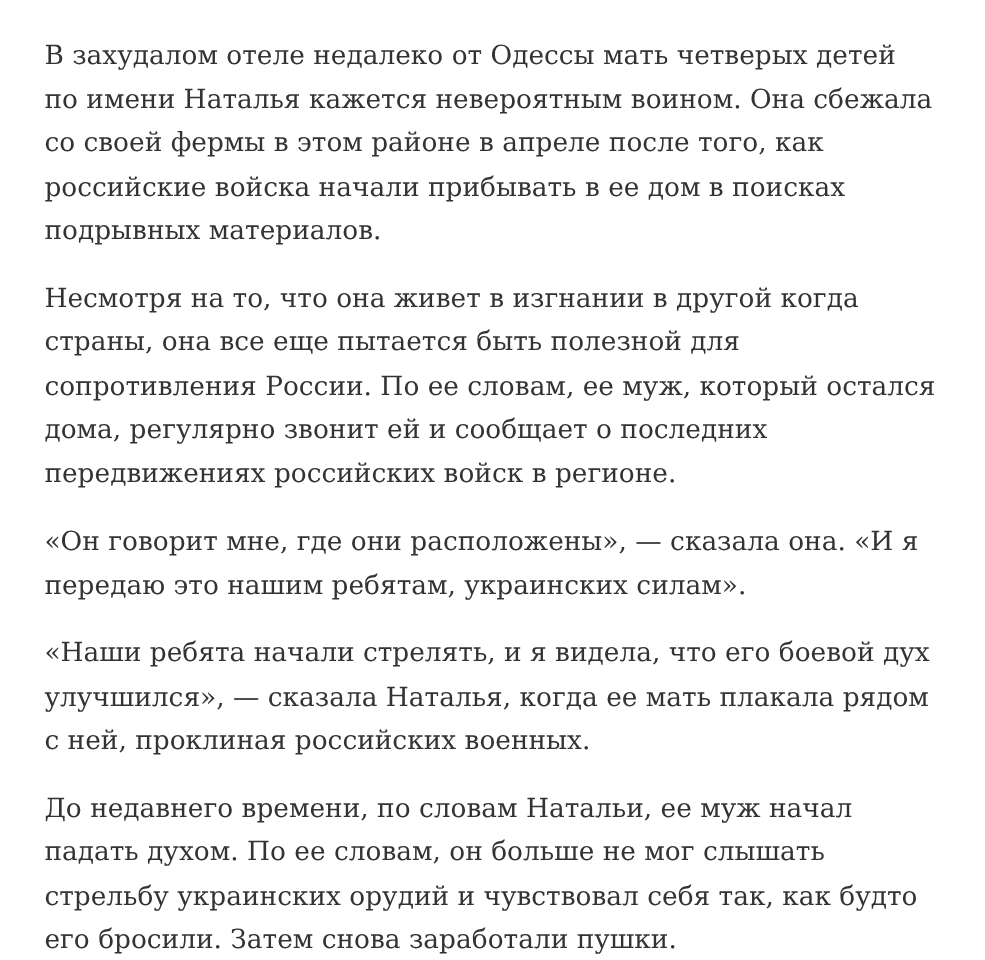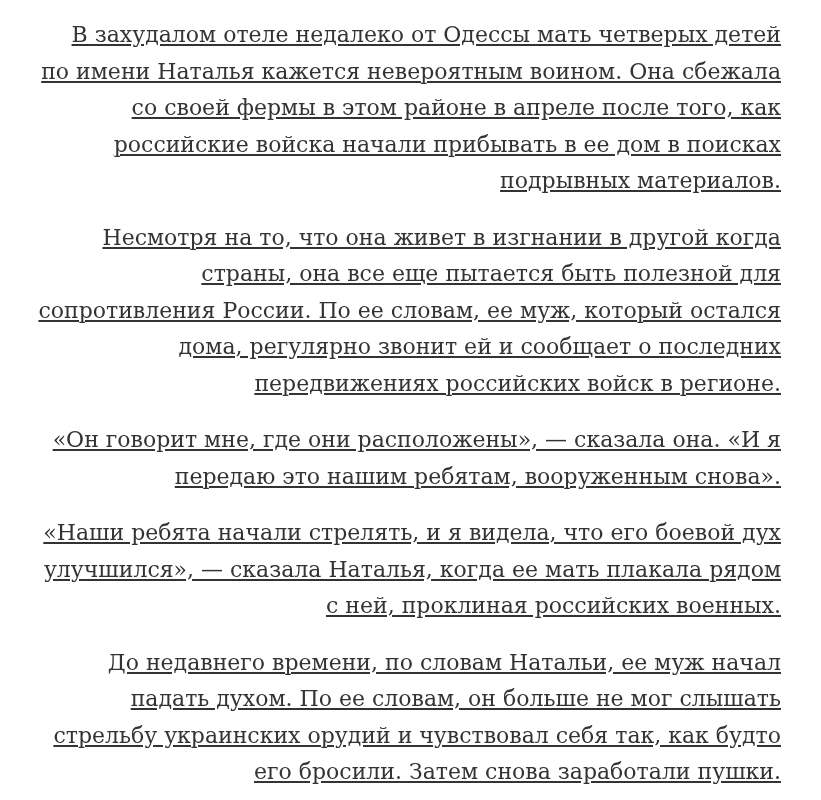--- a/index.html
+++ b/index.html
@@ -16,28 +16,27 @@
     box-sizing: border-box;
     width: 821px;
     padding: 17px 40px 0 37px;
     font-family: "DejaVu Serif", "Liberation Serif", serif;
     font-size: 22px;
     line-height: 36.5px;
     color: #333333;
     -webkit-font-smoothing: antialiased;
   }
   .article p {
-    margin: 0 0 20px 0;
+    margin: 12px 0 20px 0;
     padding: 0;
-    text-align: right;
-    text-decoration: underline;
+    text-align: left;
   }
 </style>
 </head>
 <body>
 
 <main class="article">
   <p>В захудалом отеле недалеко от Одессы мать четверых детей по имени Наталья кажется невероятным воином. Она сбежала со своей фермы в этом районе в апреле после того, как российские войска начали прибывать в ее дом в поисках подрывных материалов.</p>
   <p>Несмотря на то, что она живет в изгнании в другой когда страны, она все еще пытается быть полезной для сопротивления России. По ее словам, ее муж, который остался дома, регулярно звонит ей и сообщает о последних передвижениях российских войск в регионе.</p>
-  <p>«Он говорит мне, где они расположены», — сказала она. «И я передаю это нашим ребятам, вооруженным снова».</p>
+  <p>«Он говорит мне, где они расположены», — сказала она. «И я передаю это нашим ребятам, украинских силам».</p>
   <p>«Наши ребята начали стрелять, и я видела, что его боевой дух улучшился», — сказала Наталья, когда ее мать плакала рядом с ней, проклиная российских военных.</p>
   <p>До недавнего времени, по словам Натальи, ее муж начал падать духом. По ее словам, он больше не мог слышать стрельбу украинских орудий и чувствовал себя так, как будто его бросили. Затем снова заработали пушки.</p>
 </main>
 
 </body></html>

